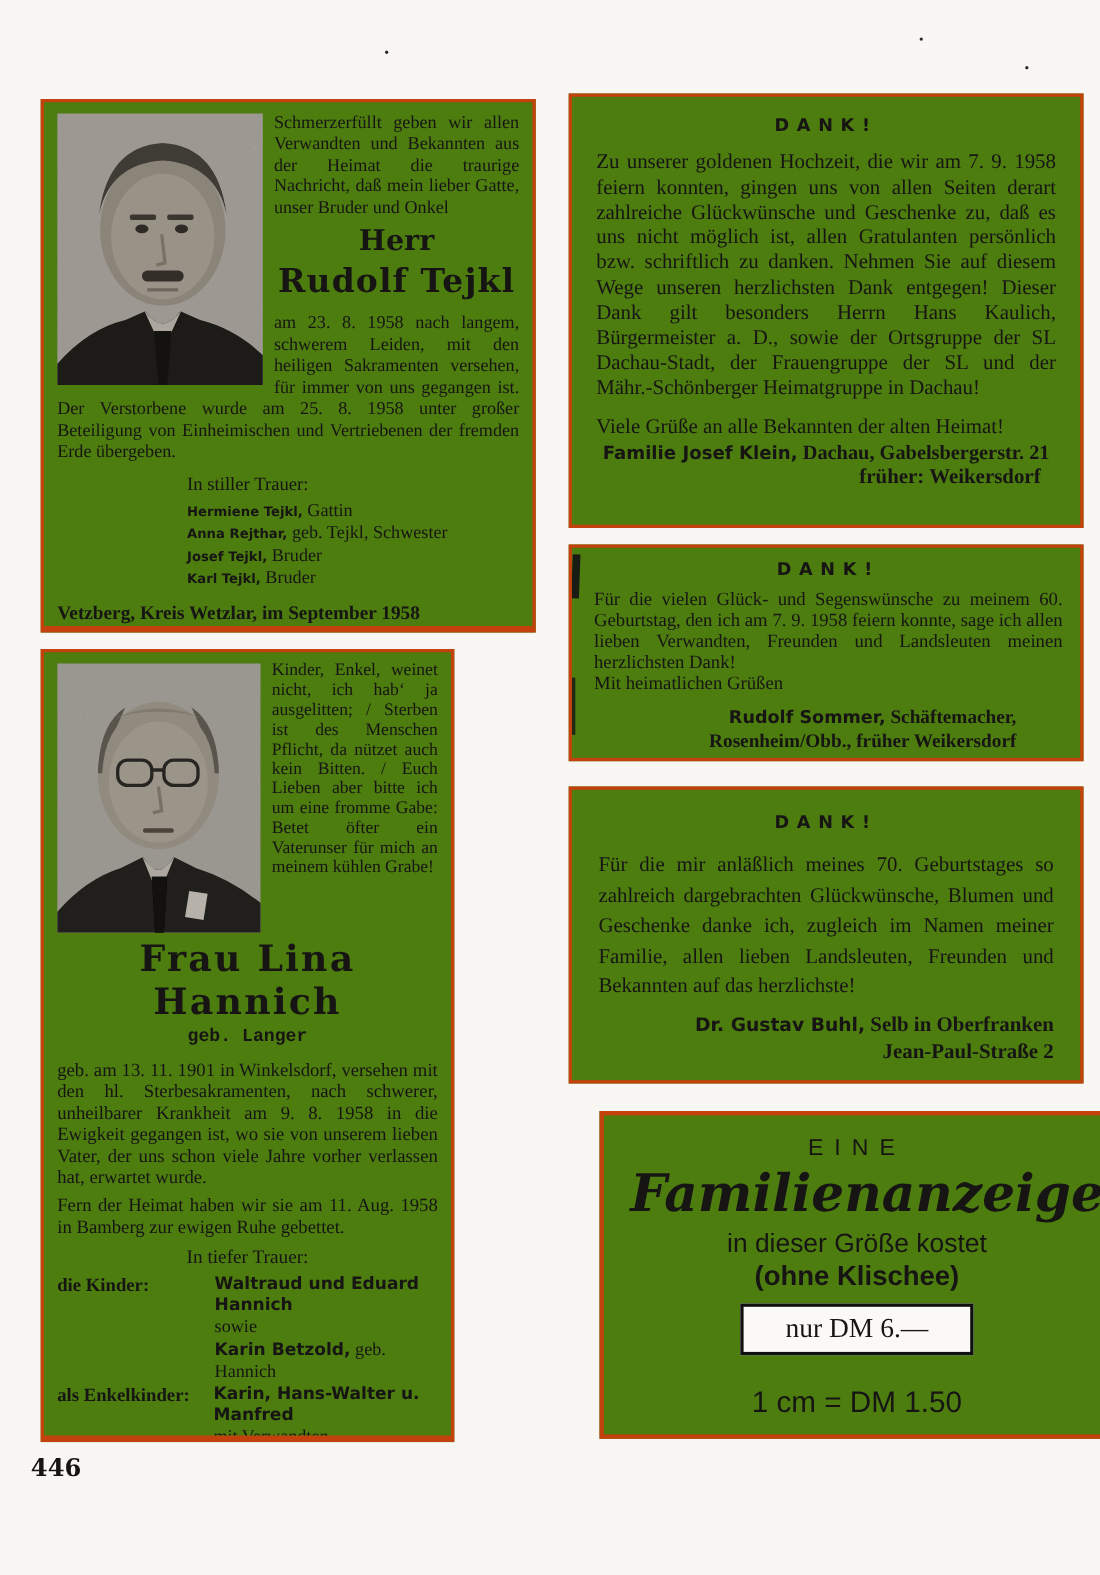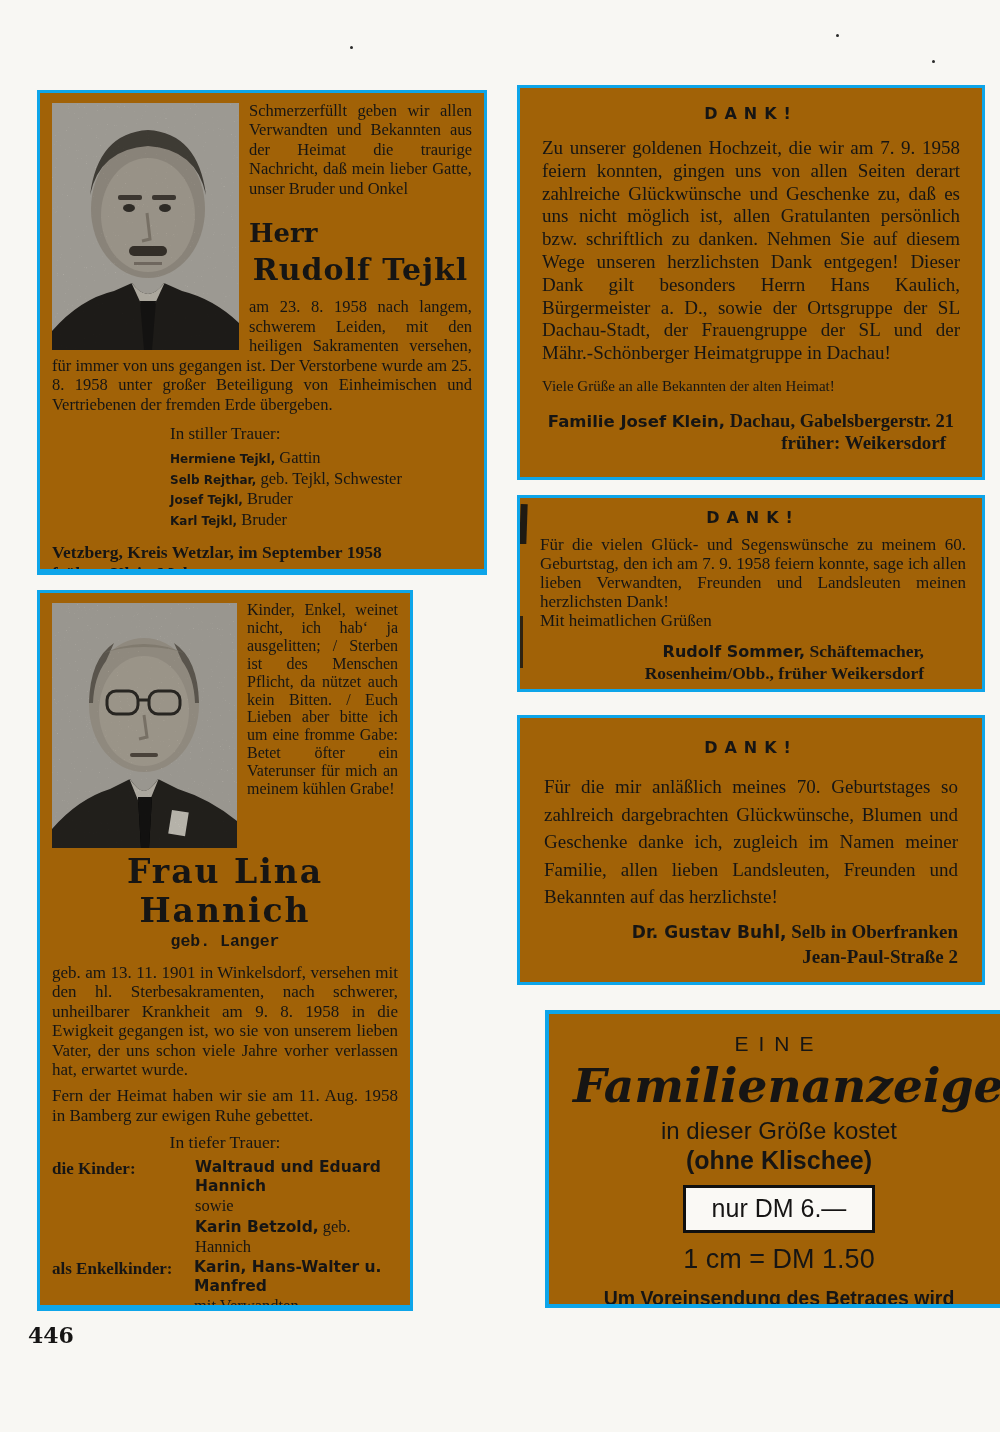--- a/index.html
+++ b/index.html
@@ -8,31 +8,31 @@
     font-family:"Liberation Serif","DejaVu Serif",serif;
     color:#161514;
     background:#f6f5f1;
   }
   .page {
     position:relative; width:1000px; height:1432px;
     background:#f8f7f3; overflow:hidden;
   }
   .box {
     position:absolute;
-    border:3px solid #0ea5e9;
-    background:#a16207;
+    border:3px solid #c2410c;
+    background:#4d7c0f;
     overflow:hidden;
   }
   
   #box-tejkl { left:37px; top:90px; width:450px; height:485px; border-bottom-width:6px; padding:8px 12px; }
   #box-hannich { left:37px; top:590px; width:376px; height:721px; border-bottom-width:6px; padding:8px 12px; }
   .photo { float:left; margin:2px 10px 4px 0; }
   .obit-text { font-size:16.5px; line-height:1.18; text-align:justify; }
   .b2-small { font-size:16px; line-height:1.12; text-align:justify; }
-  .herr { font-family:"DejaVu Serif",serif; font-weight:bold; font-size:26px; margin:20px 0 0; }
+  .herr { font-family:"DejaVu Serif",serif; font-weight:bold; font-size:26px; text-align:center; margin:6px 0 0; }
   .tejkl-name { font-family:"DejaVu Serif",serif; font-weight:bold; font-size:30px; text-align:center; letter-spacing:1px; margin:4px 0 10px; }
   .trauer-label { font-size:17px; margin:10px 0 4px 118px; }
   .mourner { font-size:16.5px; line-height:1.24; margin-left:118px; }
   .mourner .nm { font-family:"DejaVu Sans","Liberation Sans",sans-serif; font-weight:bold; font-size:12px; }
   .place-line { font-weight:bold; font-size:17.5px; line-height:1.22; margin-top:12px; }
   .place-line2 { font-weight:bold; font-size:17.5px; line-height:1.22; }
   .hannich-name { font-family:"DejaVu Serif",serif; font-weight:bold; font-size:33px; text-align:center; letter-spacing:2px; margin:12px 0 2px; clear:both; }
   .nee { font-family:Liberation Mono, monospace; font-weight:bold; font-size:16.5px; text-align:center; margin-bottom:12px; }
   .b2-body { font-size:17px; line-height:1.14; text-align:justify; margin-bottom:7px; }
   .tiefer { font-size:17.5px; text-align:center; margin:4px 0 5px; }
@@ -48,41 +48,41 @@
   #box-dank3 { left:517px; top:715px; width:468px; height:270px; padding:14px 24px; }
   #box-ad    { left:545px; top:1010px; width:468px; height:298px; border-width:4px; padding:10px 24px; }
   .dank-heading {
     font-family:"DejaVu Sans","Liberation Sans",sans-serif; font-weight:bold;
     font-size:16px; letter-spacing:7px; text-align:center;
   }
   .d1-head { margin:4px 0 14px; }
   .d2-head { margin:2px 0 8px; }
   .d3-head { margin:6px 0 16px; }
   .d1-body { font-size:19px; line-height:1.2; text-align:justify; margin-bottom:13px; }
-  .d1-greeting { font-size:15px; margin-bottom:16px; }
+  .d1-greeting { font-size:19px; margin-bottom:2px; }
   .sig-sans { font-family:"DejaVu Sans","Liberation Sans",sans-serif; font-weight:bold; }
   .d1-sig { font-size:18.5px;text-align:center; }
   .d1-sig .sig-sans { font-size:16.5px; }
   .d1-sig-rest { font-weight:bold; }
   .d1-sig2 { font-size:19px; font-weight:bold; text-align:right; padding-right:14px; }
   .d2-body { font-size:17px; line-height:1.12; text-align:justify; }
   .d2-closing { font-size:17px; line-height:1.2; margin-bottom:8px; }
   .d2-sig { font-size:17.5px; font-weight:bold; text-align:right; padding-right:42px; line-height:1.3; }
   .d2-sig .sig-sans { font-size:16px;margin-left:35px; }
   .d3-body { font-size:19px; line-height:1.45; text-align:justify; margin-bottom:8px; }
   .d3-sig { font-size:19px; font-weight:bold; text-align:right; line-height:1.35; }
   .d3-sig .sig-sans { font-size:17px; }
   
   .ad-eyebrow { font-family:"Liberation Sans","DejaVu Sans",sans-serif; font-size:21px; letter-spacing:10px; text-align:center; margin:8px 0 6px; }
   .ad-title { font-family:"DejaVu Serif",serif; font-weight:bold; font-style:italic; font-size:47px; text-align:center; line-height:1.0; margin-bottom:8px; }
   .ad-sub1 { font-family:"Liberation Sans","DejaVu Sans",sans-serif; font-size:24px; text-align:center; line-height:1.15; }
   .ad-sub2 { font-family:"Liberation Sans","DejaVu Sans",sans-serif; font-weight:bold; font-size:25px; text-align:center; line-height:1.2; margin-bottom:10px; }
   .ad-price-box {
-    width:192px; margin:0 auto 11px; border:3px solid #101010;
-    font-family:Liberation Sans, sans-serif; font-size:25px;
+    width:212px; margin:0 auto 28px; border:3px solid #101010;
+    font-family:Liberation Serif, serif; font-size:25px;
     text-align:center; padding:6px 0 7px; background:#faf9f5;
   }
   .ad-rate { font-family:"Liberation Sans","DejaVu Sans",sans-serif; font-size:27px; text-align:center; margin-bottom:12px; }
   .ad-note { font-family:"Liberation Sans","DejaVu Sans",sans-serif; font-weight:bold; font-size:19.5px; text-align:center; }
   
   .page-number { position:absolute; left:28px; top:1322px; font-family:"DejaVu Serif",serif; font-weight:bold; font-size:22px; }
   .smudge { position:absolute; background:#141414; }
   .smudge-1 { left:0px; top:6px; width:7px; height:40px; transform:rotate(2deg); opacity:.92; }
   .smudge-2 { left:-1px; top:118px; width:4px; height:52px; opacity:.8; }
   .speck { position:absolute; background:#2a2a2a; border-radius:50%; }
@@ -126,21 +126,21 @@
     </svg>
 
     <p class="obit-text">Schmerzerfüllt geben wir allen Verwandten und Bekannten aus der Heimat die traurige Nachricht, daß mein lieber Gatte, unser Bruder und Onkel</p>
     <h2 class="herr">Herr</h2>
     <h1 class="tejkl-name">Rudolf Tejkl</h1>
     <p class="obit-text">am 23. 8. 1958 nach langem, schwerem Leiden, mit den heiligen Sakramenten versehen, für immer von uns gegangen ist. Der Verstorbene wurde am 25. 8. 1958 unter großer Beteiligung von Einheimischen und Vertriebenen der fremden Erde übergeben.</p>
     <div class="clear"></div>
 
     <p class="trauer-label">In stiller Trauer:</p>
     <p class="mourner"><span class="nm">Hermiene Tejkl,</span> <span>Gattin</span></p>
-    <p class="mourner"><span class="nm">Selb Rejthar,</span> <span>geb. Tejkl, Schwester</span></p>
+    <p class="mourner"><span class="nm">Anna Rejthar,</span> <span>geb. Tejkl, Schwester</span></p>
     <p class="mourner"><span class="nm">Josef Tejkl,</span> <span>Bruder</span></p>
     <p class="mourner"><span class="nm">Karl Tejkl,</span> <span>Bruder</span></p>
 
     <p class="place-line">Vetzberg, Kreis Wetzlar, im September 1958</p>
     <p class="place-line2">früher: Klein-Mohrau</p>
   </div>
 
   <div class="box" id="box-hannich">
     <svg class="photo" width="185" height="245" viewBox="0 0 185 245">
       <defs>

